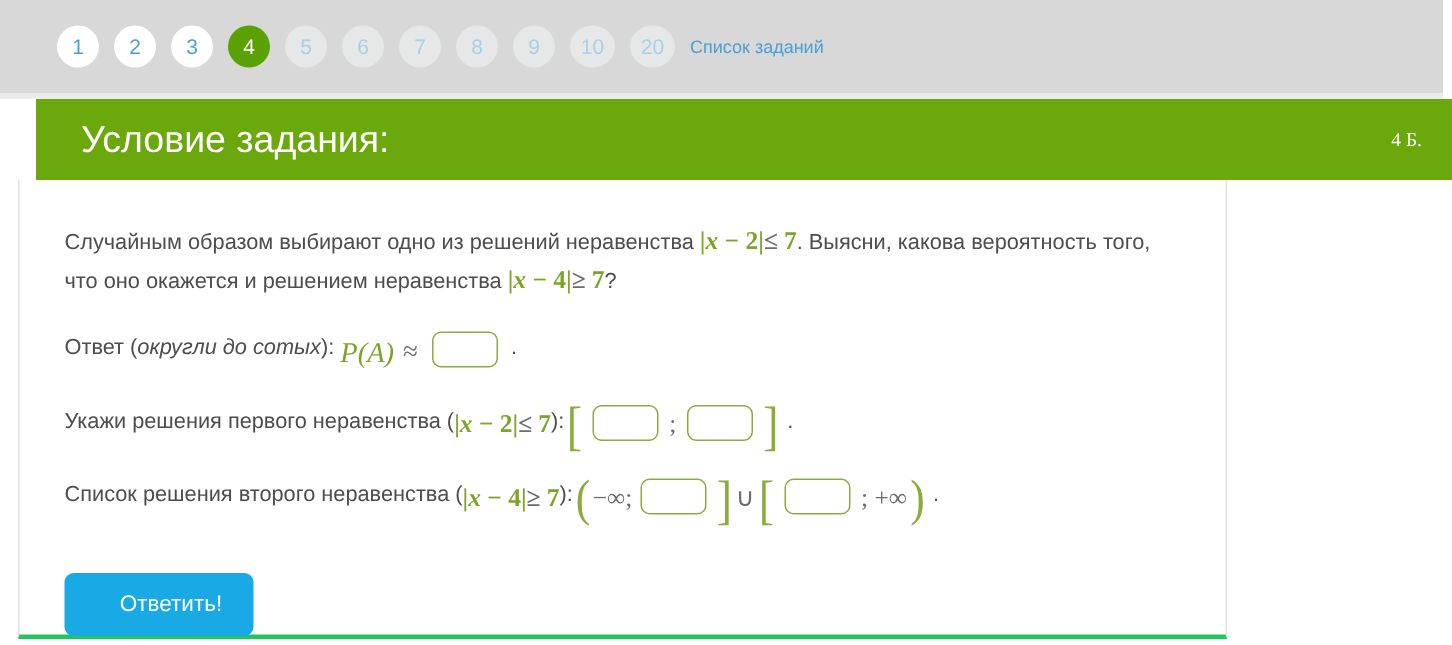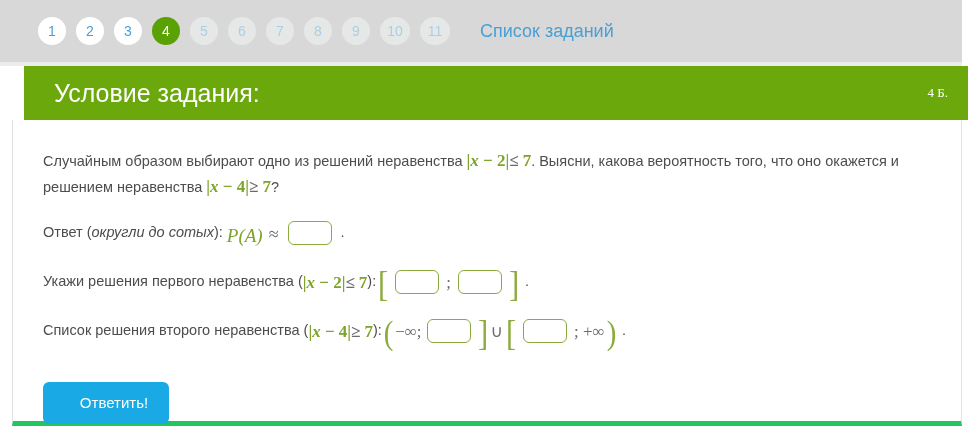--- a/index.html
+++ b/index.html
@@ -53,23 +53,23 @@
   .pg.current {
     background: #5aa203;
     color: #ffffff;
   }
   .pg.todo {
     background: #e6e8e8;
     color: #a9cfe6;
   }
   .pg.wide { width: 30px; text-align: center; }
   .task-list-link {
-    margin-left: 20px;
+    margin-left: 0;
     color: #4a9fd4;
-    font-size: 18px;
+    font-size: 12px;
     white-space: nowrap;
     cursor: pointer;
   }
 
   
   .green-gap {
     position: absolute;
     left: 0; top: 62px;
     width: 962px; height: 4px;
     background: #ececec;
@@ -93,26 +93,26 @@
   .title-bar .t-right {
     color: #ffffff;
     font-size: 13px;
     font-family: Liberation Serif, serif;
   }
 
   
   .panel {
     position: absolute;
     left: 12px; top: 120px;
-    width: 950px;
+    width: 806px;
     height: 306px;
     background: #ffffff;
     border-left: 1px solid #e2e2e2;
     border-right: 1px solid #e2e2e2;
-    border-bottom: 5px solid #22c55e;
+    border-bottom: 3px solid #22c55e;
     box-sizing: border-box;
   }
   .panel-body {
     padding: 28px 30px 0 30px;
     color: #4d4d4d;
     font-size: 14.5px;
     line-height: 1.55;
   }
 
   
@@ -242,21 +242,21 @@
       <div class="pg done">1</div>
       <div class="pg done">2</div>
       <div class="pg done">3</div>
       <div class="pg current">4</div>
       <div class="pg todo">5</div>
       <div class="pg todo">6</div>
       <div class="pg todo">7</div>
       <div class="pg todo">8</div>
       <div class="pg todo">9</div>
       <div class="pg todo wide">10</div>
-      <div class="pg todo wide">11</div>
+      <div class="pg todo wide">20</div>
       <a class="task-list-link">Список заданий</a>
     </div>
   </div>
 
   <div class="green-gap"></div>
 
   <div class="title-bar">
     <span class="t-left">Условие задания:</span>
     <span class="t-right">4 Б.</span>
   </div>

